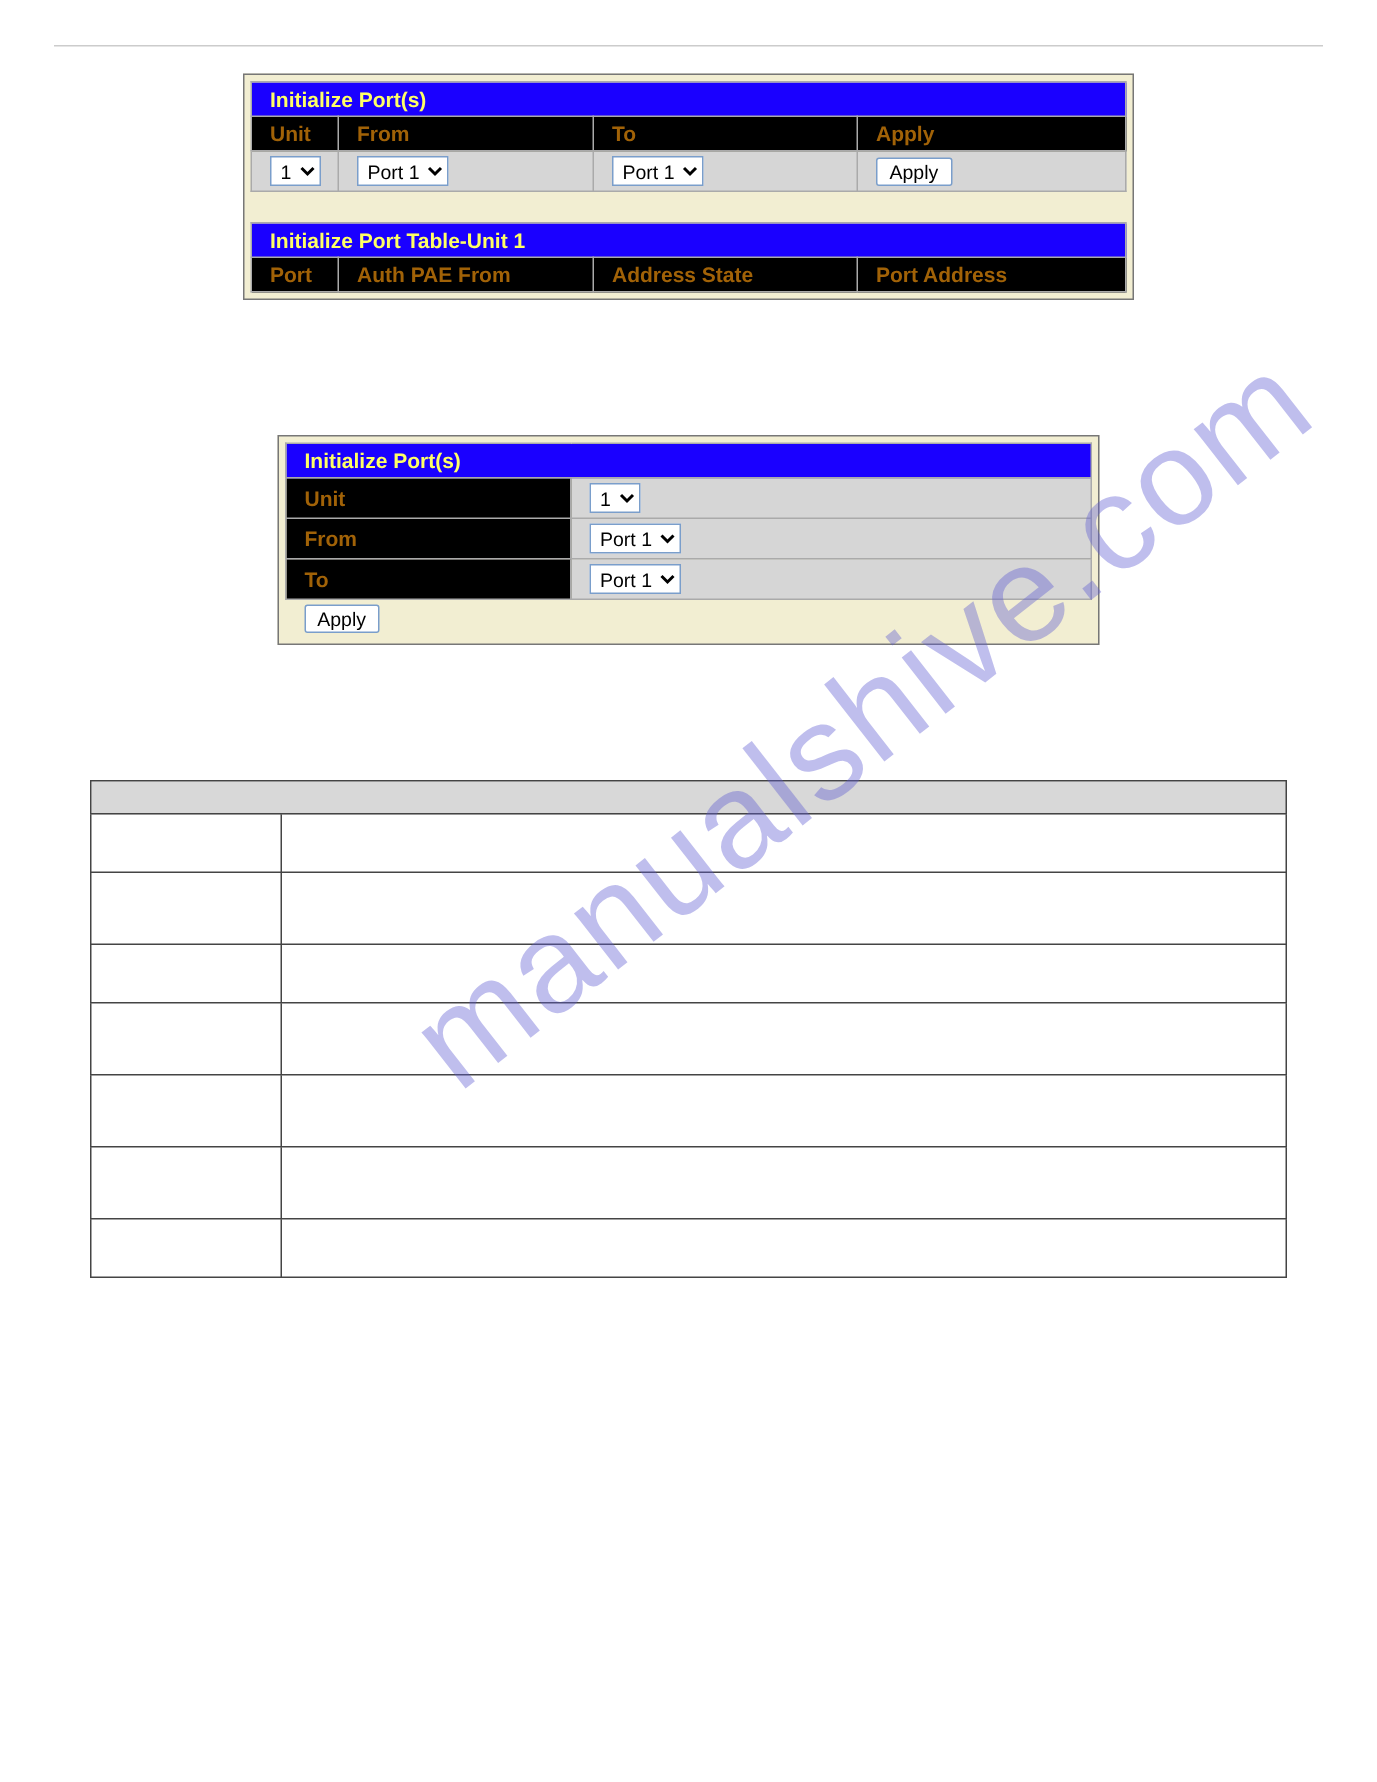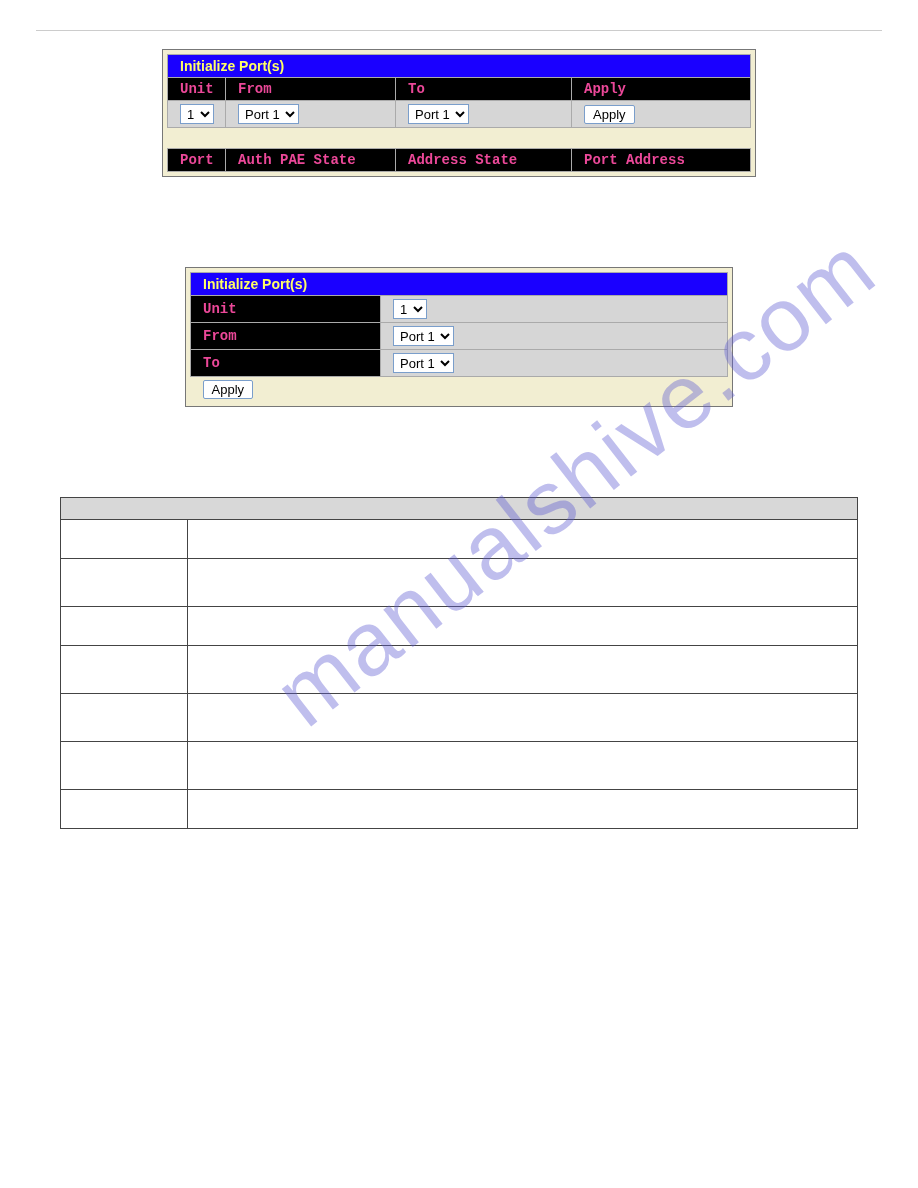--- a/index.html
+++ b/index.html
@@ -52,22 +52,22 @@
     text-align: left;
   }
   .bluehdr {
     background: #1a00ff;
     color: #ffff66;
     font-weight: bold;
     font-family: Arial, sans-serif;
   }
   .blackhdr {
     background: #000;
-    color: #ec4899;
-    font-family: Liberation Mono, monospace;
+    color: #a16207;
+    font-family: Liberation Sans, sans-serif;
     font-weight: bold;
   }
   .greyrow {
     background: #d6d6d6;
   }
   .sel {
     font-family: Arial, sans-serif;
     font-size: 13px;
     border: 1px solid #7a9ecb;
     background: #fff;
@@ -174,23 +174,26 @@
     </table>
   <div class="spacer-beige"></div>
   <table class="tbl">
     <colgroup>
       <col style="width:58px">
         <col style="width:170px">
         <col style="width:176px">
         <col>
     </colgroup>
     <tbody>
+        <tr>
+          <td colspan="4" class="bluehdr">Initialize Port Table-Unit 1</td>
+        </tr>
     <tr>
       <td class="blackhdr">Port</td>
-      <td class="blackhdr">Auth PAE State</td>
+      <td class="blackhdr">Auth PAE From</td>
       <td class="blackhdr">Address State</td>
       <td class="blackhdr">Port Address</td>
     </tr>
   </tbody>
     </table>
 </div>
 
 <div class="panel2">
   <table class="tbl">
     <colgroup>

